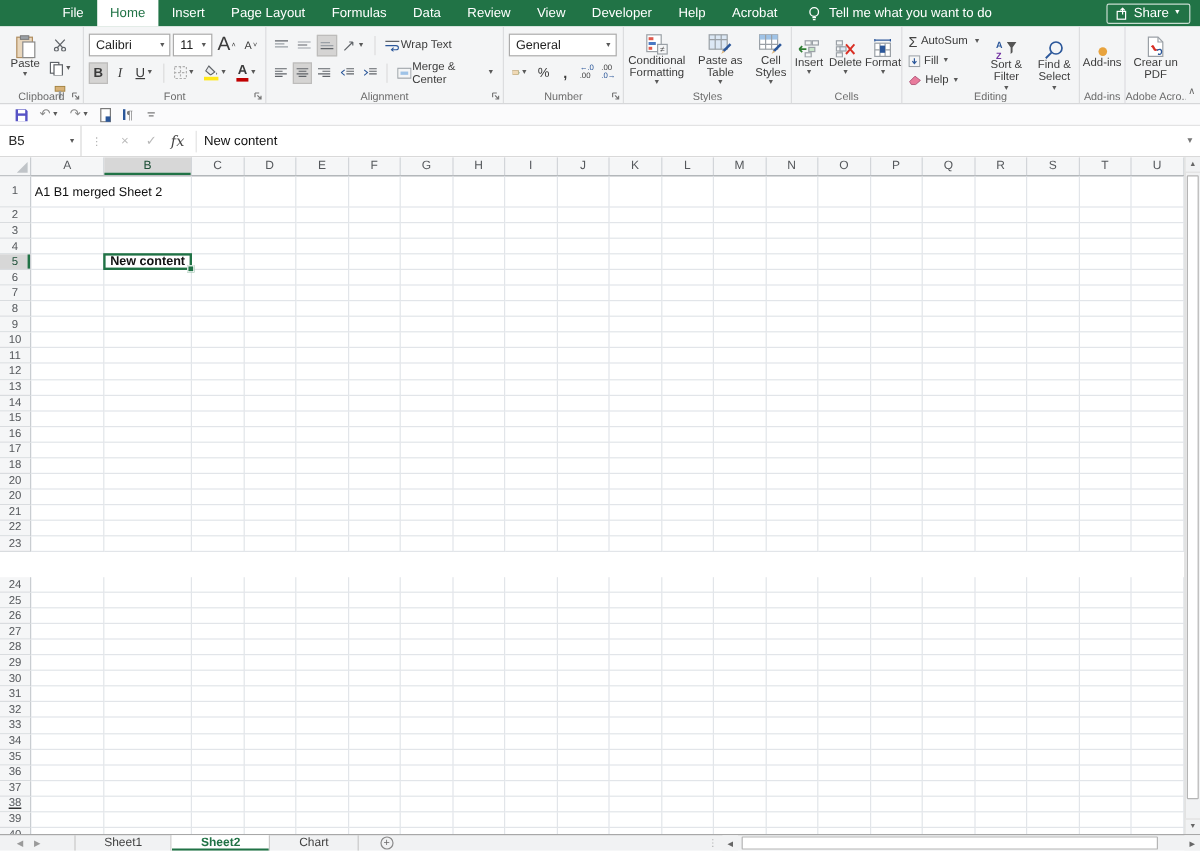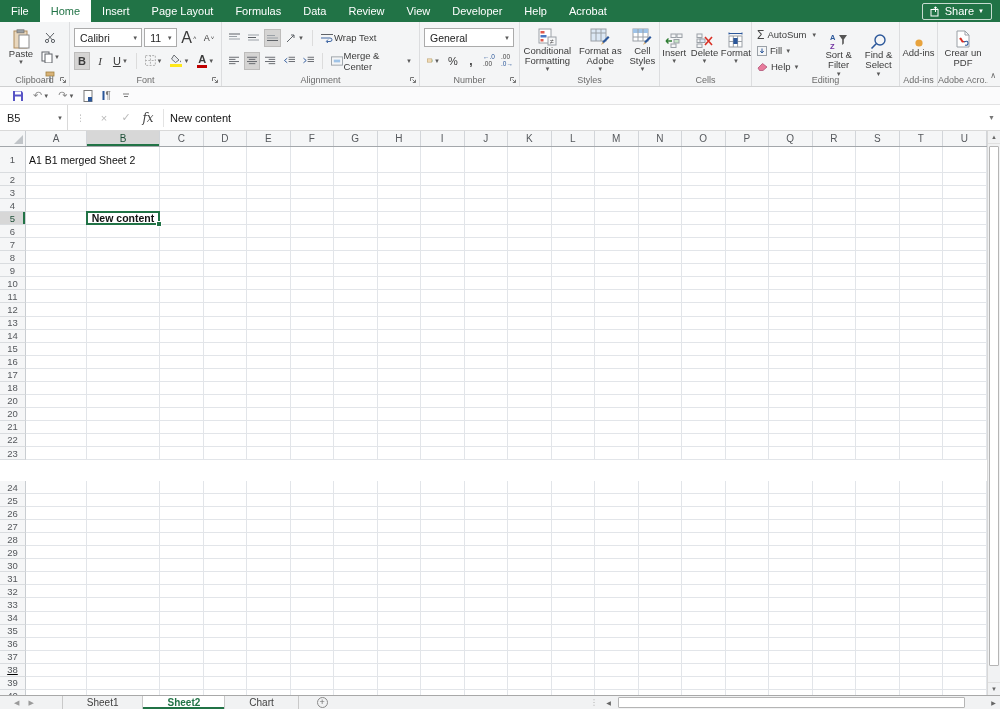--- a/index.html
+++ b/index.html
@@ -2,21 +2,21 @@
 <html><head>
 <meta charset="utf-8">
 <style>
   * { margin:0; padding:0; box-sizing:border-box; }
   html,body { width:1000px; height:709px; overflow:hidden; }
   body { font-family:"Liberation Sans", sans-serif; background:#fff; }
   .app { position:relative; width:1000px; height:709px; background:#fff; }
 
   
   .menubar { position:absolute; top:0; left:0; width:1000px; height:22px;
-    background:#217346; display:flex; align-items:stretch; color:#fff; font-size:11px; }
+    background:#217346; display:flex; align-items:stretch; color:#fff; font-size:11px;padding-left:41px; }
   .menu-tabs { display:flex; align-items:stretch; }
   .menu-tab { display:flex; align-items:center; padding:0 11px; cursor:default; white-space:nowrap; }
   .menu-tab.active { background:#fff; color:#217346; }
   .tellme { display:flex; align-items:center; gap:7px; margin-left:14px; }
   .share-btn { margin-left:auto; margin-right:8px; align-self:center; display:flex; align-items:center;
     gap:4px; border:1px solid rgba(255,255,255,.75); border-radius:2px; padding:1px 7px; height:17px; }
   .share-caret { font-size:6px; color:#fff; }
 
   
   .ribbon { position:absolute; top:22px; left:0; width:1000px; height:65px;
@@ -132,20 +132,30 @@
         <div class="menu-tab">Insert</div>
         <div class="menu-tab">Page Layout</div>
         <div class="menu-tab">Formulas</div>
         <div class="menu-tab">Data</div>
         <div class="menu-tab">Review</div>
         <div class="menu-tab">View</div>
         <div class="menu-tab">Developer</div>
         <div class="menu-tab">Help</div>
         <div class="menu-tab">Acrobat</div>
       </div>
+    <div class="tellme">
+      <span>
+        <svg width="11" height="13" viewBox="0 0 11 13">
+            <circle cx="5.5" cy="5" r="3.6" fill="none" stroke="#fff" stroke-width="1.1"></circle>
+            <line x1="4" y1="9.6" x2="7" y2="9.6" stroke="#fff" stroke-width="1.1"></line>
+            <line x1="4.4" y1="11.4" x2="6.6" y2="11.4" stroke="#fff" stroke-width="1.1"></line>
+          </svg>
+      </span>
+      <span>Tell me what you want to do</span>
+    </div>
     <div class="share-btn">
       <span>
         <svg width="11" height="11" viewBox="0 0 11 11">
             <rect x="1" y="3.5" width="7" height="6.5" fill="none" stroke="#fff" stroke-width="1"></rect>
             <path d="M5.5 6 L5.5 1 M3.7 2.6 L5.5 0.8 L7.3 2.6" fill="none" stroke="#fff" stroke-width="1"></path>
           </svg>
       </span>
       <span>Share</span>
       <span class="share-caret">▼</span>
     </div>
@@ -415,21 +425,21 @@
           <span class="ic">
             <svg width="20" height="18" viewBox="0 0 20 18">
                 <rect x="1" y="1" width="15" height="12" fill="#dce8f5" stroke="#9aa0a6"></rect>
                 <line x1="1" y1="5" x2="16" y2="5" stroke="#9aa0a6"></line>
                 <line x1="6" y1="1" x2="6" y2="13" stroke="#9aa0a6"></line>
                 <line x1="11" y1="1" x2="11" y2="13" stroke="#9aa0a6"></line>
                 <path d="M12 14 L18 8 L19.5 9.5 L13.5 15.5 Z" fill="#2b579a"></path>
                 <path d="M11 17 L12.5 13.8 L14 15.2 Z" fill="#d8b278"></path>
               </svg>
           </span>
-          <span>Format as Adobe</span>
+          <span>Paste as Table</span>
           <span class="caret">▼</span>
         </div>
         <div class="bigbtn" style="width:34px">
           <span class="ic">
             <svg width="20" height="18" viewBox="0 0 20 18">
                 <rect x="1" y="1" width="15" height="12" fill="#fff" stroke="#9aa0a6"></rect>
                 <rect x="1" y="1" width="15" height="4" fill="#9fc3e7"></rect>
                 <line x1="6" y1="1" x2="6" y2="13" stroke="#9aa0a6"></line>
                 <line x1="11" y1="1" x2="11" y2="13" stroke="#9aa0a6"></line>
                 <line x1="1" y1="9" x2="16" y2="9" stroke="#9aa0a6"></line>

